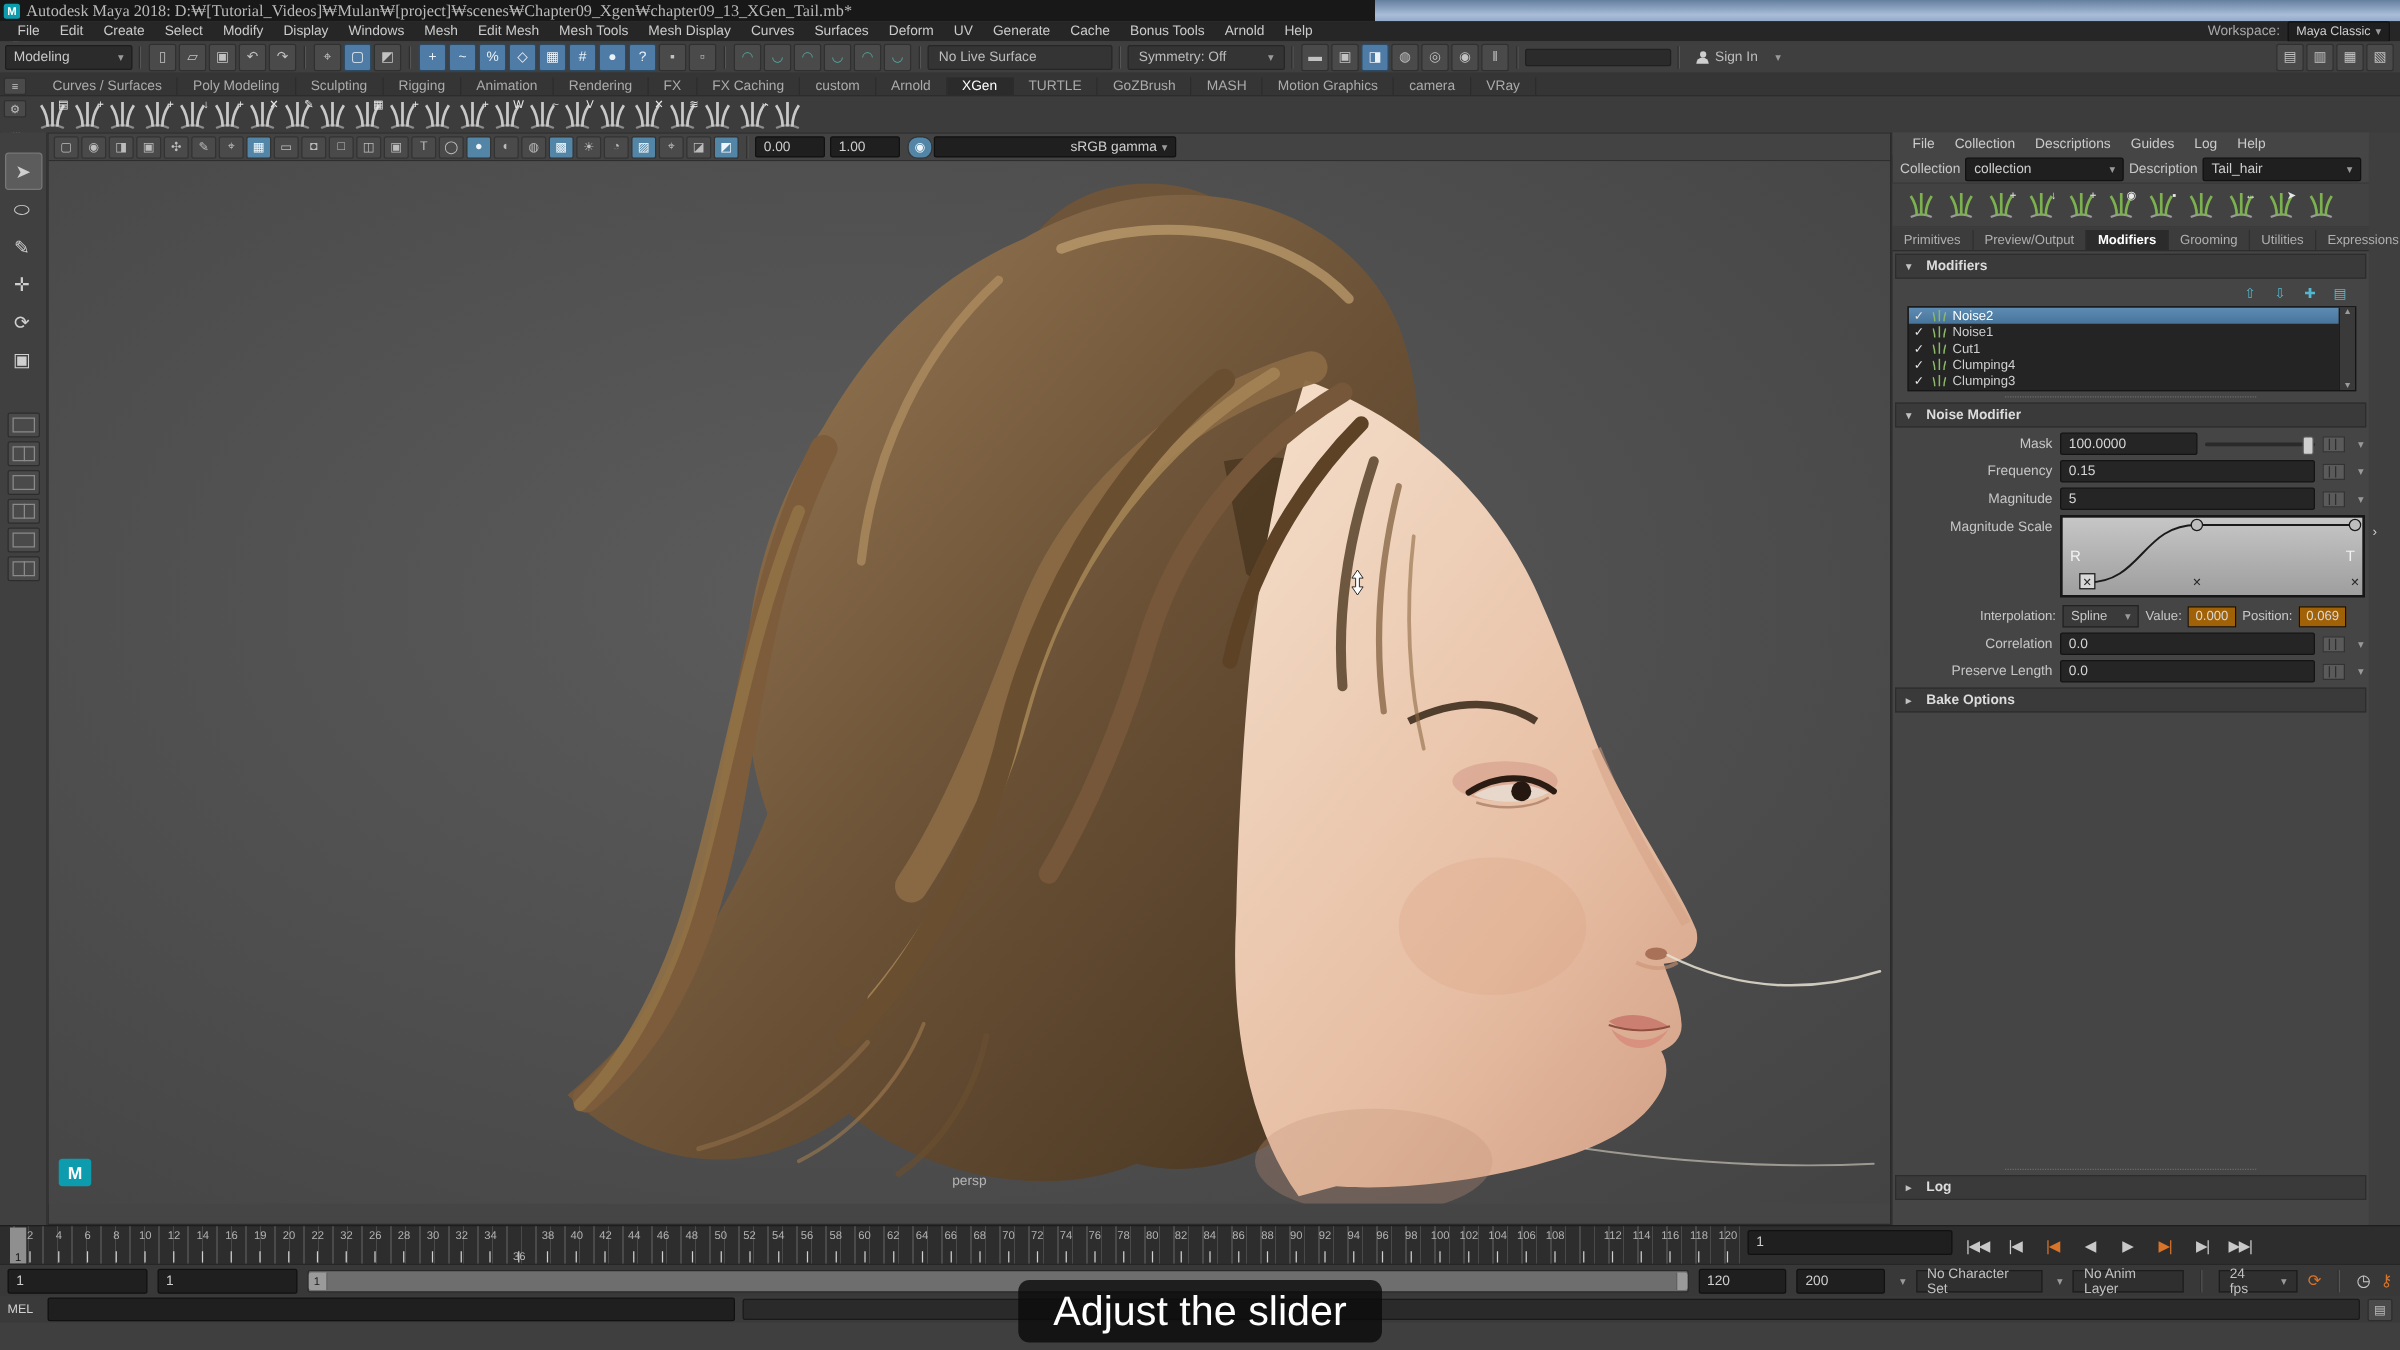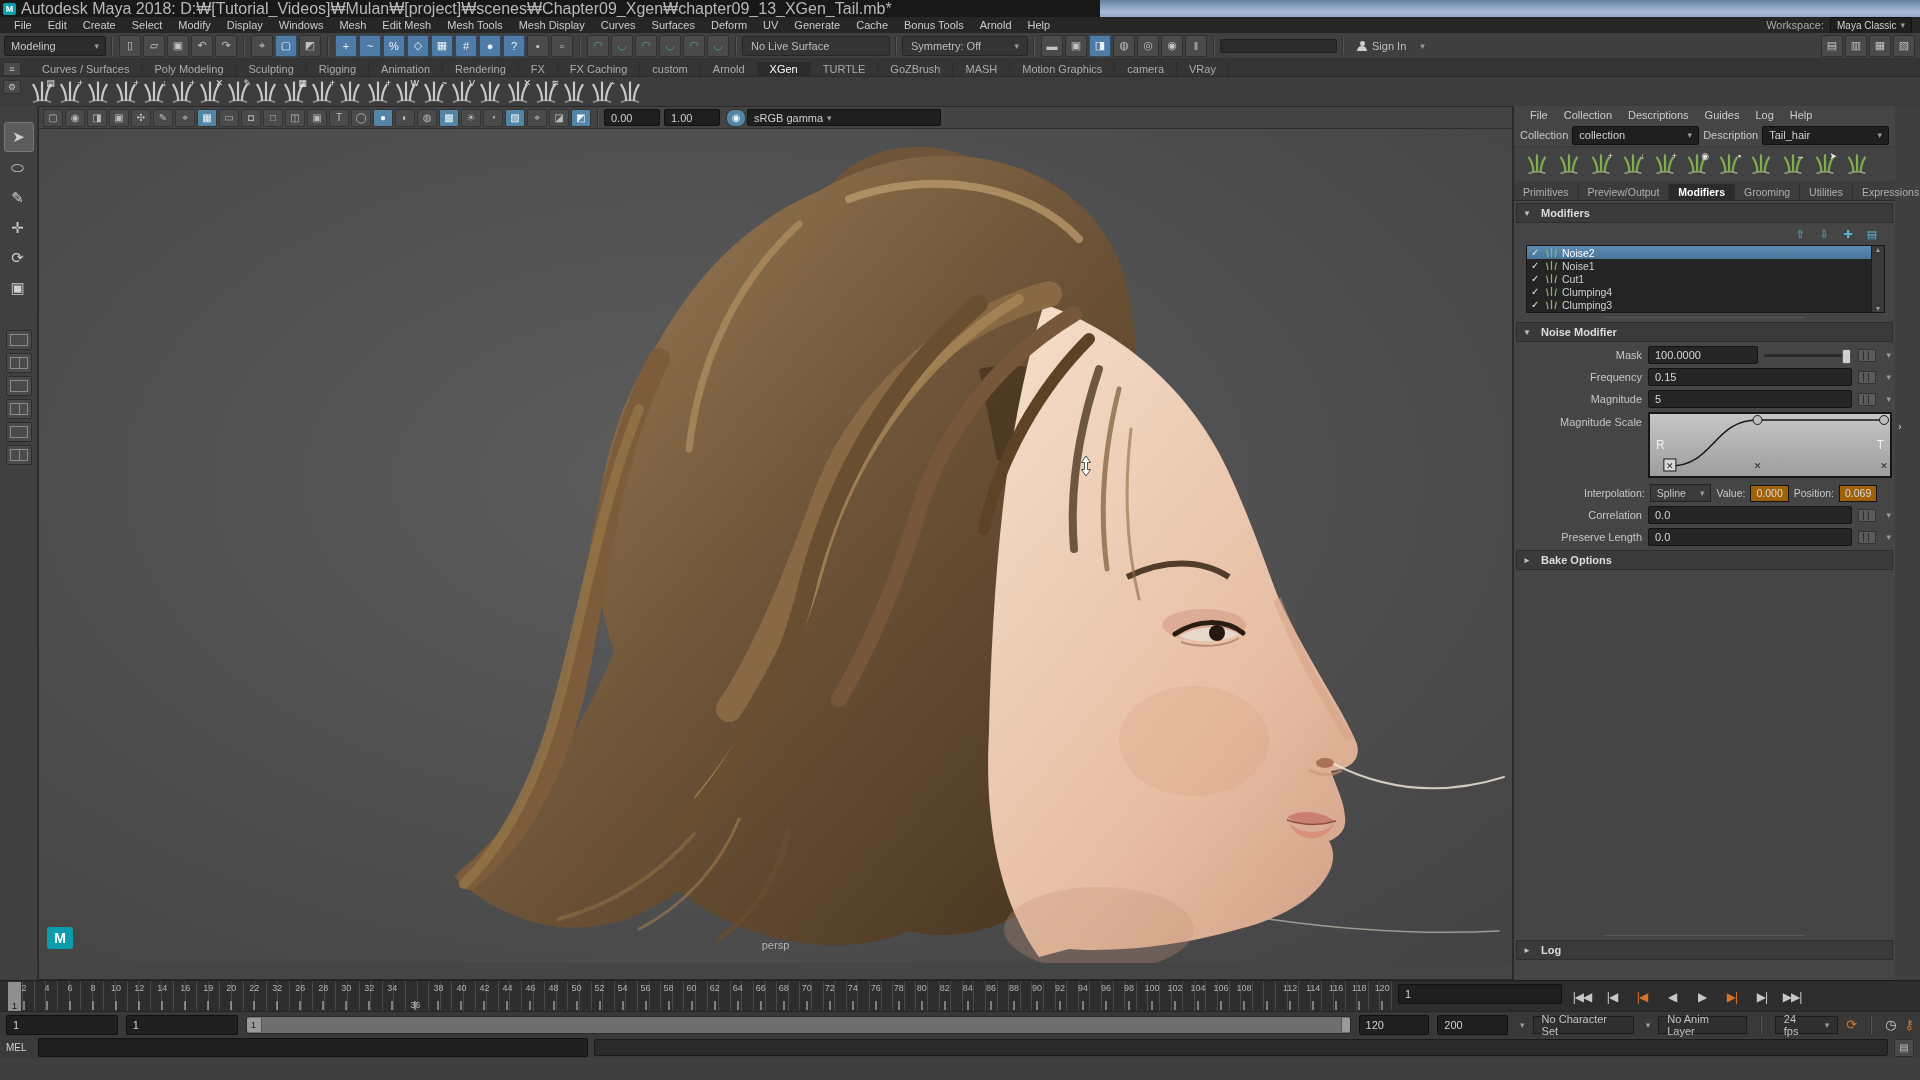--- a/index.html
+++ b/index.html
@@ -15,21 +15,21 @@
   .tile.teal{color:#4fb1a5;}
   .dark-field{background:#1f1f1f;border:1px solid #111;border-radius:2px;color:#cfcfcf;
     padding:1px 6px;height:16px;display:flex;align-items:center;}
   .dd-arrow{font-size:9px;color:#9a9a9a;margin-left:4px;}
   
   #titlebar{left:0;top:0;width:1920px;height:17px;background:#181818;display:flex;align-items:center;}
   #title-blue{position:absolute;left:1100px;top:0;width:820px;height:17px;
     background:linear-gradient(to bottom,#64809f,#a9bdd9 70%,#93a9c9);}
   .maya-badge{width:13px;height:12px;background:#0d9cae;color:#fff;font-size:9px;font-weight:bold;
     display:flex;align-items:center;justify-content:center;border-radius:2px;margin:0 5px 0 3px;flex:none;}
-  #title-text{color:#b9b9b9;font-size:16px;white-space:nowrap;}
+  #title-text{color:#b9b9b9;font-size:13px;white-space:nowrap;font-family:Liberation Serif, serif;}
   #menubar{left:0;top:17px;width:1920px;height:16px;background:#262626;display:flex;align-items:center;padding-left:6px;box-sizing:border-box;}
   .menu-item{padding:0 8px;color:#cbcbcb;cursor:default;}
   #workspace{margin-left:auto;display:flex;align-items:center;margin-right:8px;color:#a8a8a8;}
   #workspace .dark-field{margin-left:6px;height:13px;font-size:10px;}
   
   #statusline{left:0;top:33px;width:1920px;height:26px;background:#3f3f3f;display:flex;align-items:center;padding:0 4px;box-sizing:border-box;border-bottom:1px solid #333;}
   .mode-dd{width:88px;height:18px;background:#2b2b2b;border:1px solid #1d1d1d;border-radius:2px;
     display:flex;align-items:center;padding:0 6px;justify-content:space-between;}
   .flat-box{height:18px;background:#343434;border:1px solid #262626;border-radius:2px;display:flex;align-items:center;padding:0 8px;color:#bdbdbd;}
   .progressbar{width:115px;height:12px;background:#2b2b2b;border:1px solid #202020;border-radius:2px;}
@@ -569,21 +569,21 @@
           <span class="vp-ico">◔</span>
           <span class="vp-ico hl">▨</span>
           <span class="vp-ico">⌖</span>
           <span class="vp-ico">◪</span>
           <span class="vp-ico hl">◩</span>
         </div>
       <div class="vsep"></div>
       <span class="dark-field" style="width:42px;height:13px">0.00</span>
       <span class="dark-field" style="width:42px;height:13px;margin-left:4px">1.00</span>
       <span class="vp-ico hl" style="border-radius:8px;margin-left:6px">◉</span>
-      <span class="dark-field" style="width:180px;height:13px;justify-content:flex-start">
+      <span class="dark-field" style="width:180px;height:13px;justify-content:flex-end">
         <span>sRGB gamma</span>
         <span class="dd-arrow">▾</span>
       </span>
     </div>
 
     <div id="vp-canvas">
       
       <svg width="1473" height="834" viewBox="0 0 1473 834">
         <defs>
           <linearGradient id="hairG" x1="0" y1="0" x2="1" y2="1">
@@ -1121,14 +1121,17 @@
     <span class="rb-ico orange">⚷</span>
   </div>
 
   <div id="commandline" class="abs">
     <span id="mel-label">MEL</span>
     <span class="dark-field" id="mel-input"></span>
     <span id="mel-result"></span>
     <span id="script-ico">▤</span>
   </div>
 
+  <div id="subtitle" class="abs">
+    <span>Adjust the slider</span>
+  </div>
 
 </div>
 
 </body></html>

